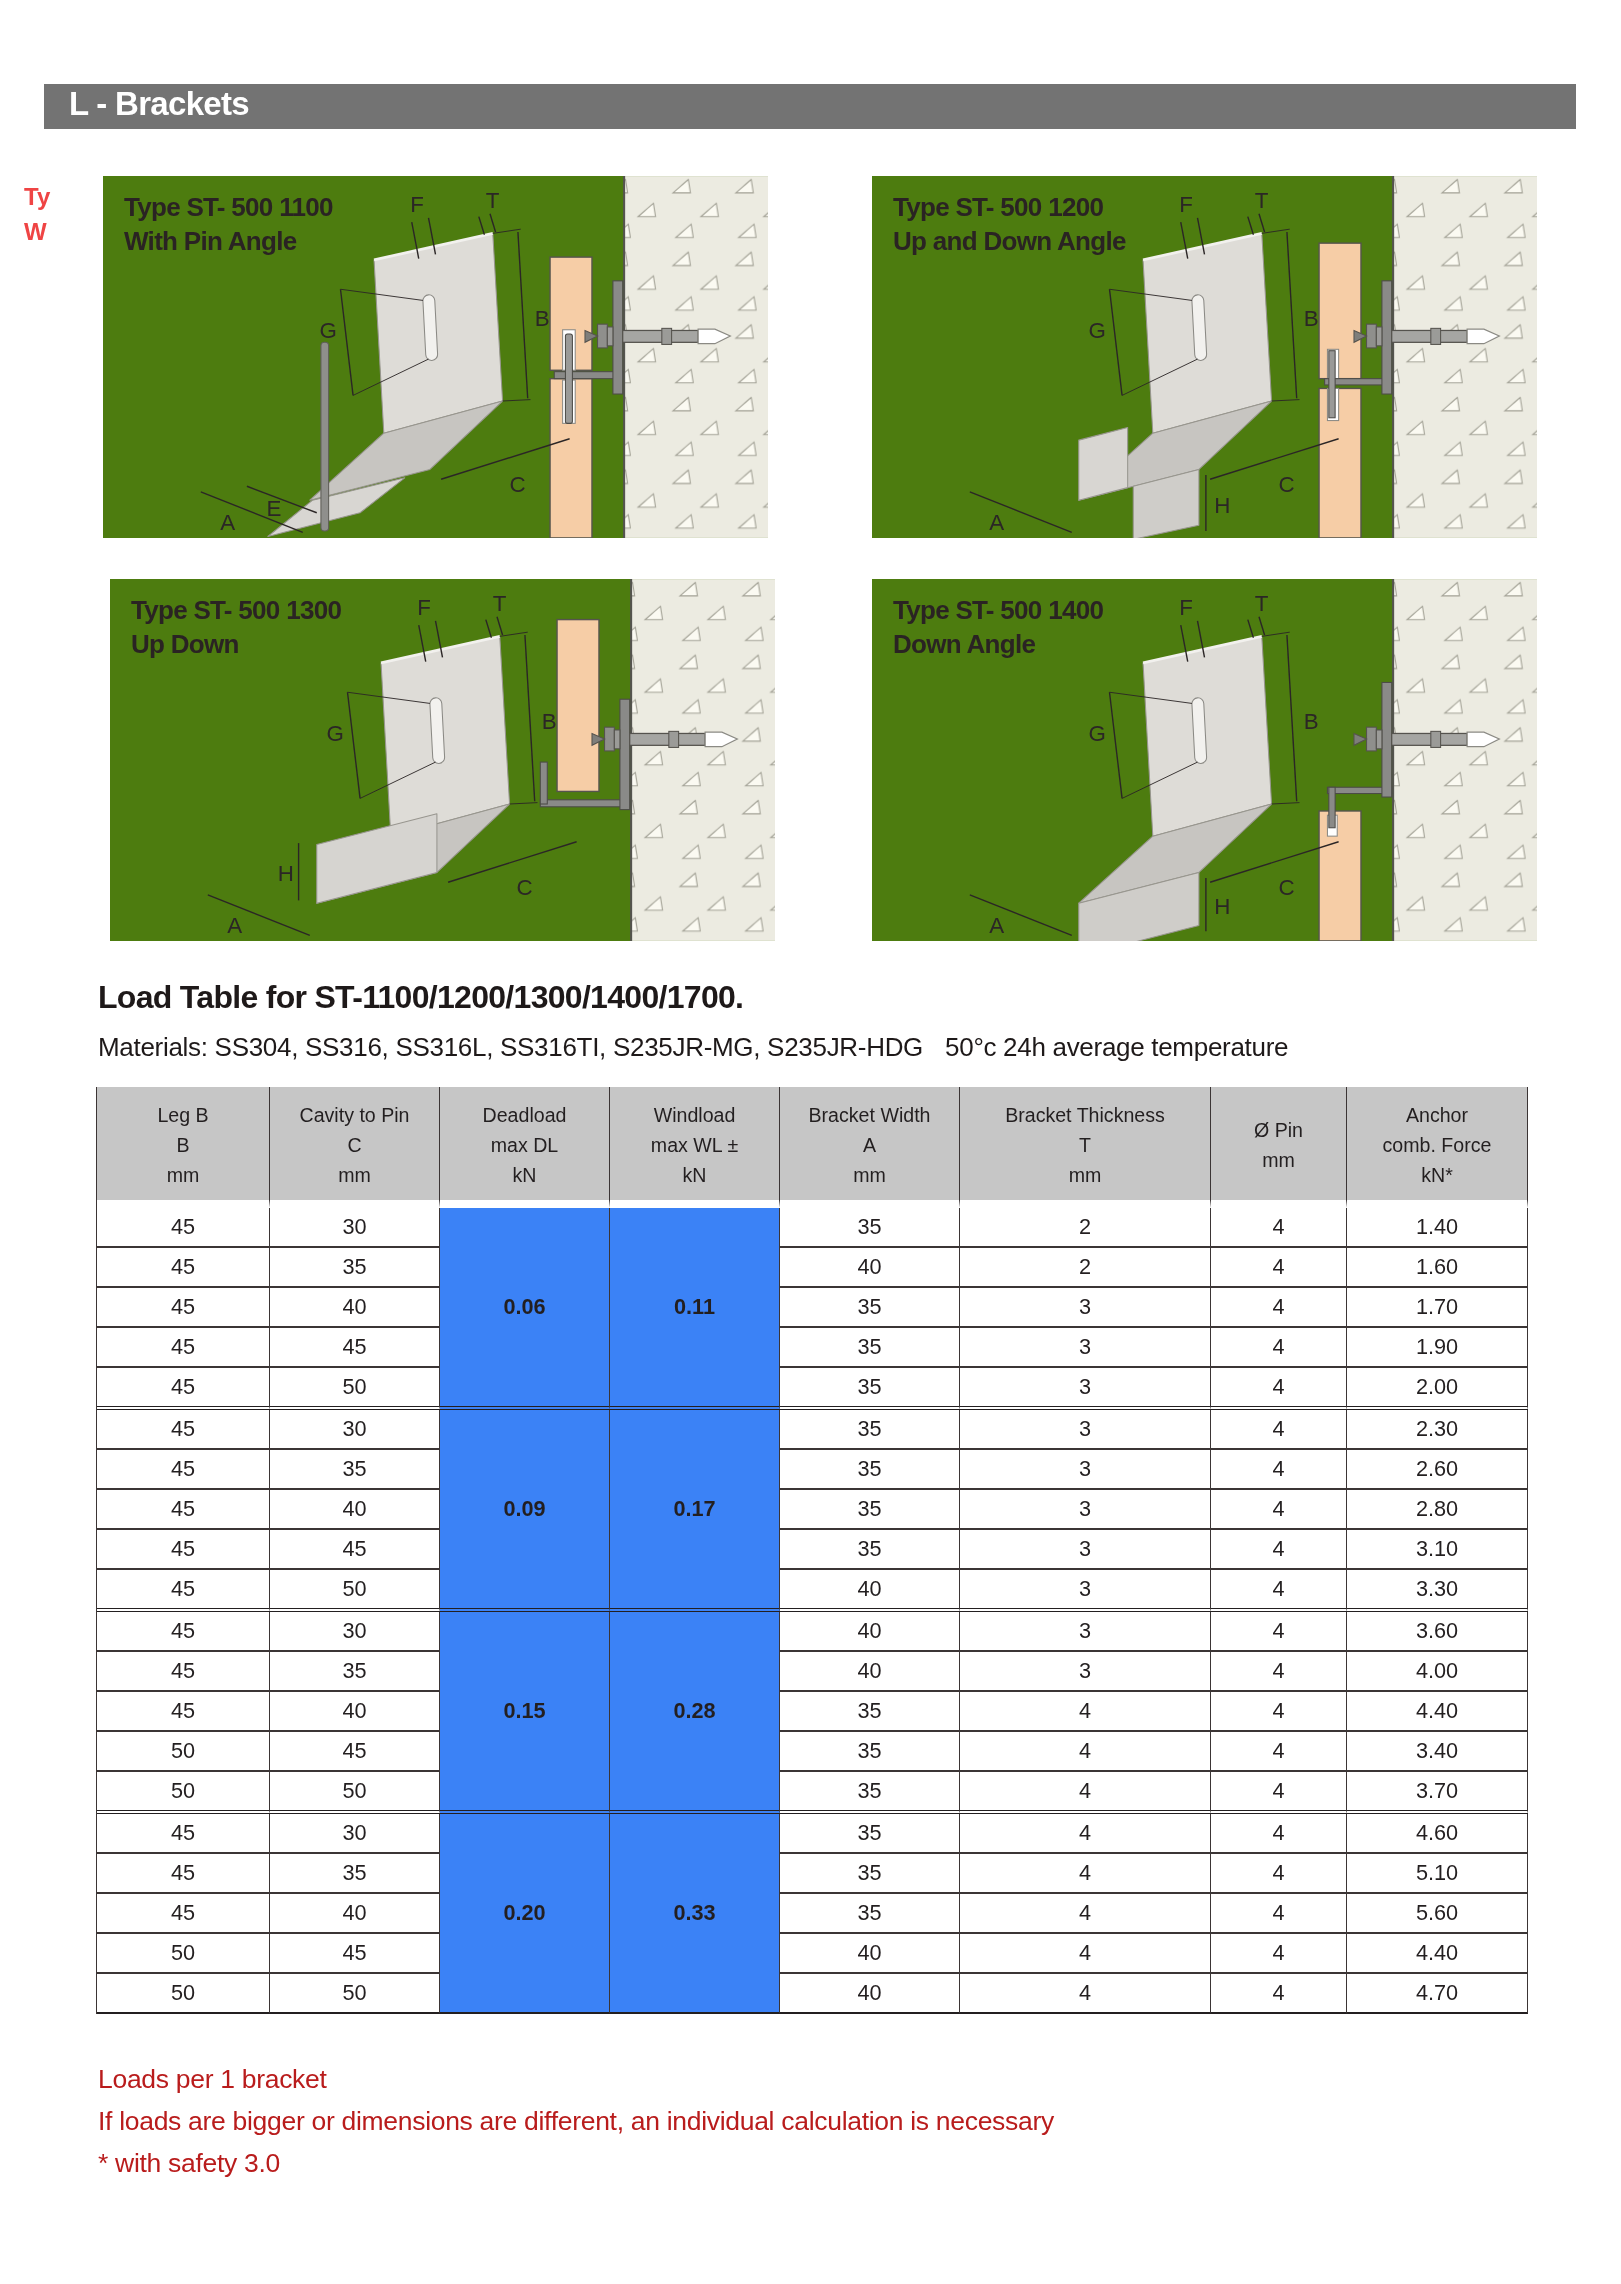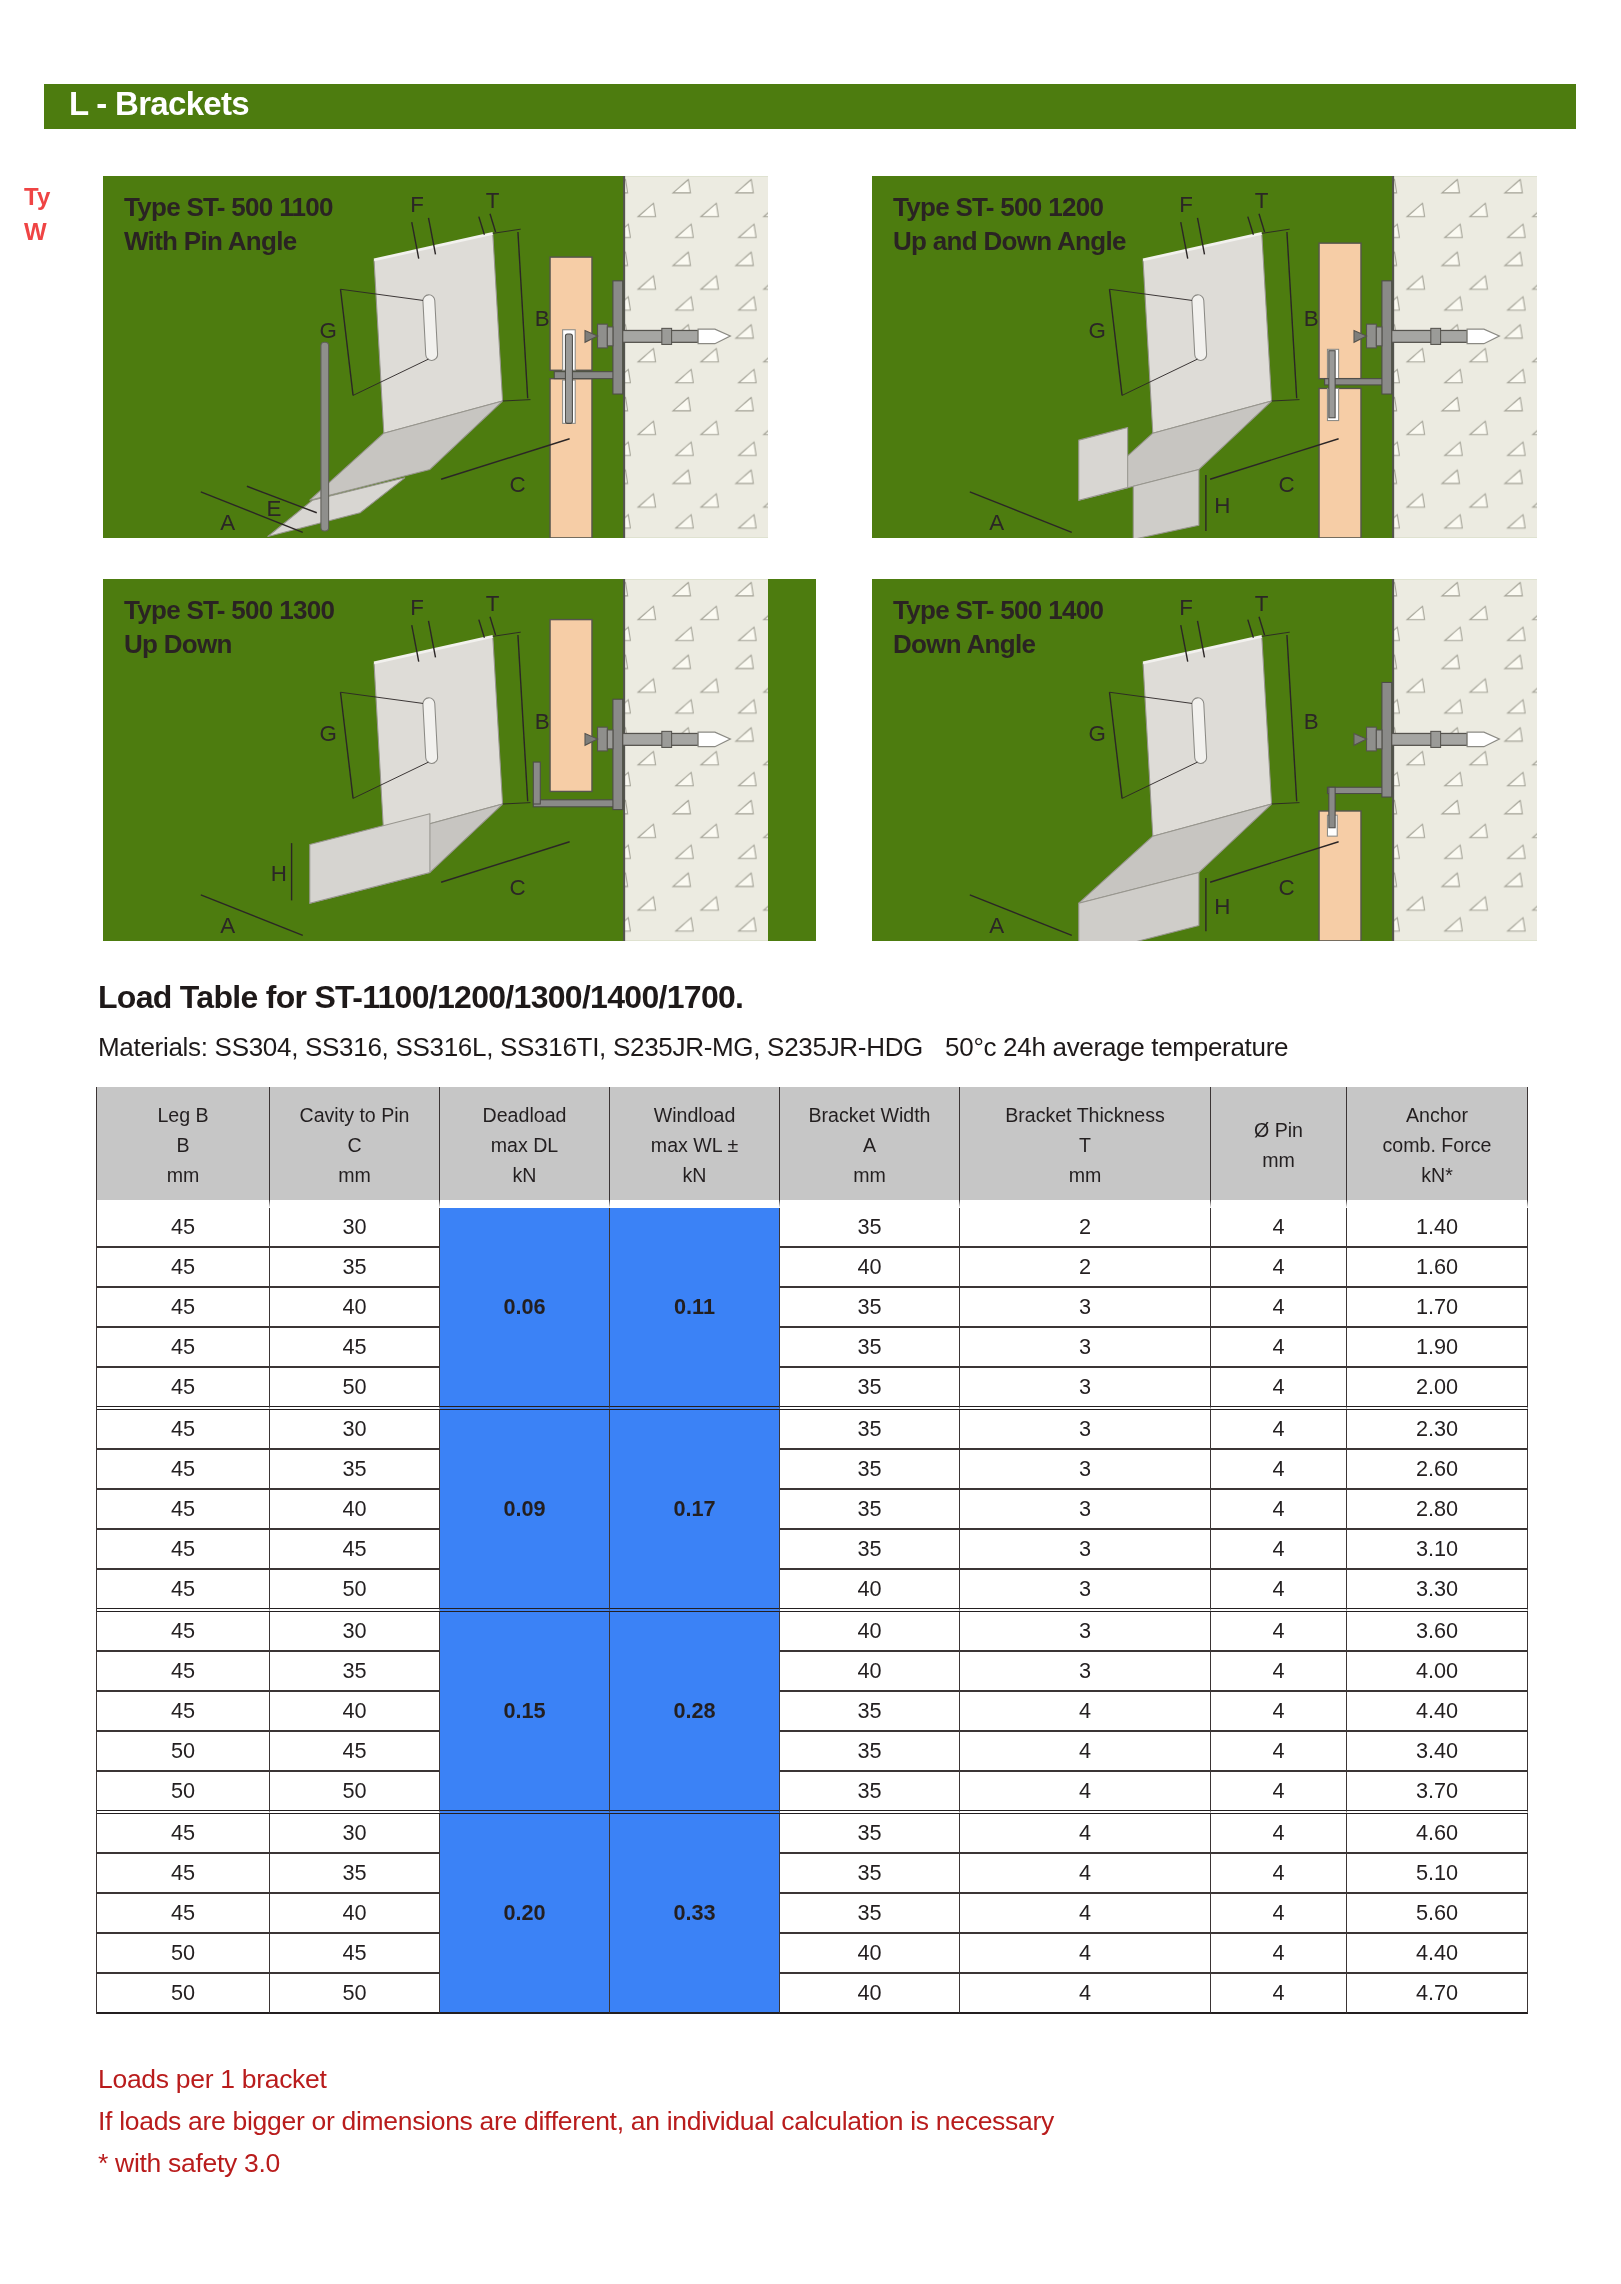--- a/index.html
+++ b/index.html
@@ -1,25 +1,25 @@
 <!DOCTYPE html>
 <html style="font-size:11.2px"><head>
 <meta charset="utf-8">
 <style>
   html,body{margin:0;padding:0;background:#fff;}
   body{width:1621px;height:2284px;position:relative;font-family:"Liberation Sans",sans-serif;color:#231f20;overflow:hidden;}
 
-  .topbar{position:absolute;left:44px;top:84px;width:1532px;height:45px;background:#4d7c0f;display:flex;align-items:center;}
+  .topbar{position:absolute;left:44px;top:84px;width:1532px;height:45px;background:#737373;display:flex;align-items:center;}
   .topbar .bartext{color:#fff;font-size:33px;font-weight:bold;letter-spacing:-0.7px;padding-left:25px;padding-bottom:4.2px;}
 
   .ghost{position:absolute;left:24px;top:180px;color:#ef4444;font-weight:bold;font-size:24px;line-height:1.45;}
 
   .panel{position:absolute;width:665px;height:362px;background:#4d7c0f;}
   #p0{left:103px;top:176px;} #p1{left:872px;top:176px;}
-  #p2{left:103px;top:579px;padding-left:48px;} #p3{left:872px;top:579px;}
+  #p2{left:110px;top:579px;} #p3{left:872px;top:579px;}
   .panel svg{position:absolute;left:0;top:0;}
   .ptitle{position:absolute;left:21px;top:14px;z-index:2;font-size:26px;font-weight:bold;line-height:1.32;letter-spacing:-0.7px;color:#2a2323;}
 
   svg text{font-family:"Liberation Sans",sans-serif;font-size:32px;fill:#2b2626;}
 
   .ltitle{position:absolute;left:98px;top:979px;font-size:32px;font-weight:bold;letter-spacing:-0.7px;color:#1e1919;}
   .materials{position:absolute;left:98px;top:1032px;font-size:26px;letter-spacing:-0.3px;color:#1e1919;}
   .materials .temp{margin-left:22px;}
 
   table.load{position:absolute;left:96px;top:1087px;width:1430px;border-collapse:separate;border-spacing:0;table-layout:fixed;border-left:1.4px solid #3b3535;}

